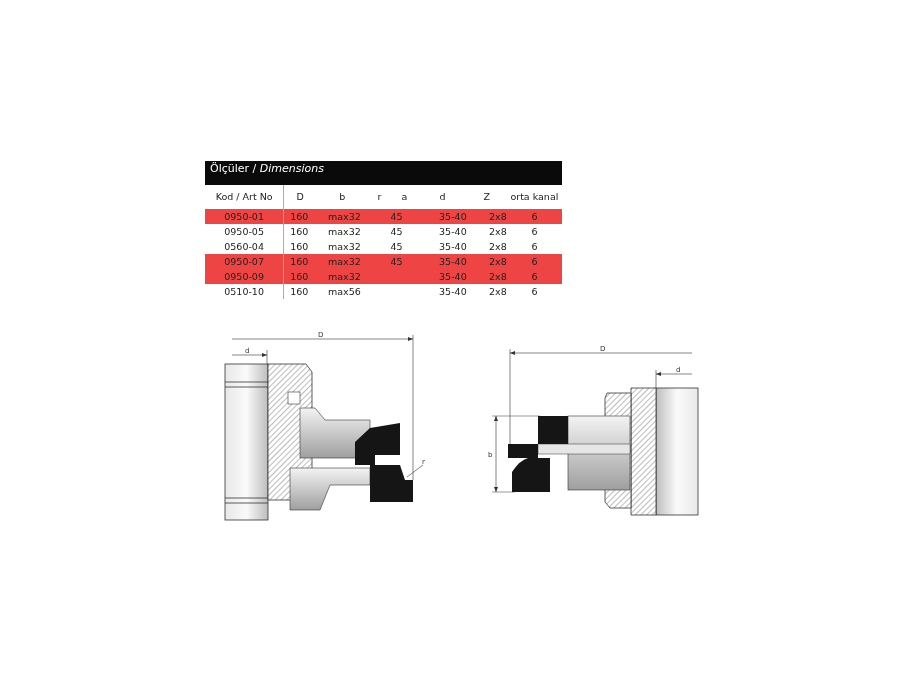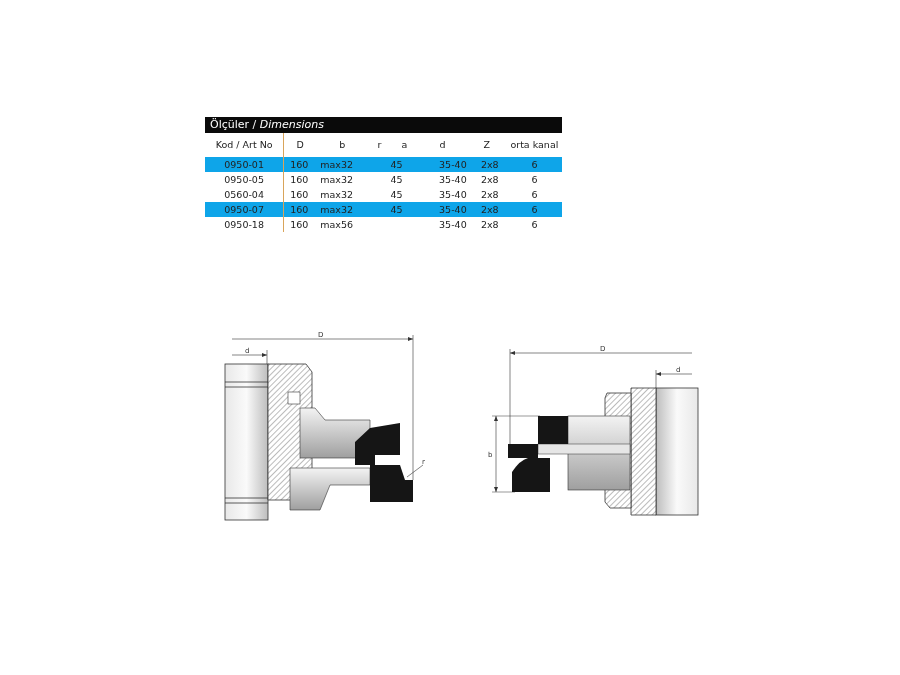--- a/index.html
+++ b/index.html
@@ -1,30 +1,30 @@
 <!DOCTYPE html>
 <html><head>
 <meta charset="utf-8">
 <style>
   html, body { margin:0; padding:0; background:#ffffff; }
   body { width:900px; height:675px; position:relative; overflow:hidden; font-family:"DejaVu Sans", sans-serif; }
   .spec-table { position:absolute; left:205px; top:117px; width:357px; }
-  .title-bar { height:16px; background:#0a0a0a; color:#fff; font-size:11px; line-height:16px; padding-left:5px; white-space:nowrap; }
+  .title-bar { height:24px; background:#0a0a0a; color:#fff; font-size:11px; line-height:16px; padding-left:5px; white-space:nowrap;margin-top:44px; }
   .title-bar .it { font-style:italic; }
   table { border-collapse:collapse; width:357px; table-layout:fixed; font-size:9.5px; color:#222; }
   td, th { padding:0; height:15px; line-height:15px; text-align:center; font-weight:normal; white-space:nowrap; }
   th { height:24px; line-height:16px; color:#222; }
-  tr.alt td { background:#0ea5e9; }
+  tr.alt td { background:#ef4444; }
   .c-kod { width:78px; }
   .c-D { width:32px; text-align:left; padding-left:6px; border-left:1.5px solid #d9a45a; }
-  .c-b { width:52px; text-align:left; padding-left:4px; }
+  .c-b { width:52px; text-align:center; padding-left:4px; }
   .c-r { width:22px; text-align:left; }
   .c-a { width:28px; text-align:left; }
   .c-d { width:48px; text-align:right; padding-left:6px; }
-  .c-Z { width:40px; text-align:center; padding-left:6px; }
+  .c-Z { width:40px; text-align:right; padding-left:6px; }
   .c-ok { width:55px; }
   th.c-D, th.c-b, th.c-r, th.c-a, th.c-d, th.c-Z { text-align:center; padding-left:0; }
   .diagram { position:absolute; }
   .label { font-size:7px; fill:#333; font-family:"DejaVu Sans", sans-serif; }
 </style>
 </head>
 <body>
 
 <div class="spec-table">
   <div class="title-bar">
@@ -78,22 +78,32 @@
         <tr class="alt">
           <td class="c-kod">0950-07</td>
           <td class="c-D">160</td>
           <td class="c-b">max32</td>
           <td class="c-r"></td>
           <td class="c-a">45</td>
           <td class="c-d">35-40</td>
           <td class="c-Z">2x8</td>
           <td class="c-ok">6</td>
         </tr>
+        <tr class="alt">
+          <td class="c-kod">0950-09</td>
+          <td class="c-D">160</td>
+          <td class="c-b">max32</td>
+          <td class="c-r"></td>
+          <td class="c-a"></td>
+          <td class="c-d">35-40</td>
+          <td class="c-Z">2x8</td>
+          <td class="c-ok">6</td>
+        </tr>
         <tr>
-          <td class="c-kod">0950-18</td>
+          <td class="c-kod">0510-10</td>
           <td class="c-D">160</td>
           <td class="c-b">max56</td>
           <td class="c-r"></td>
           <td class="c-a"></td>
           <td class="c-d">35-40</td>
           <td class="c-Z">2x8</td>
           <td class="c-ok">6</td>
         </tr>
       </tbody>
   </table>

